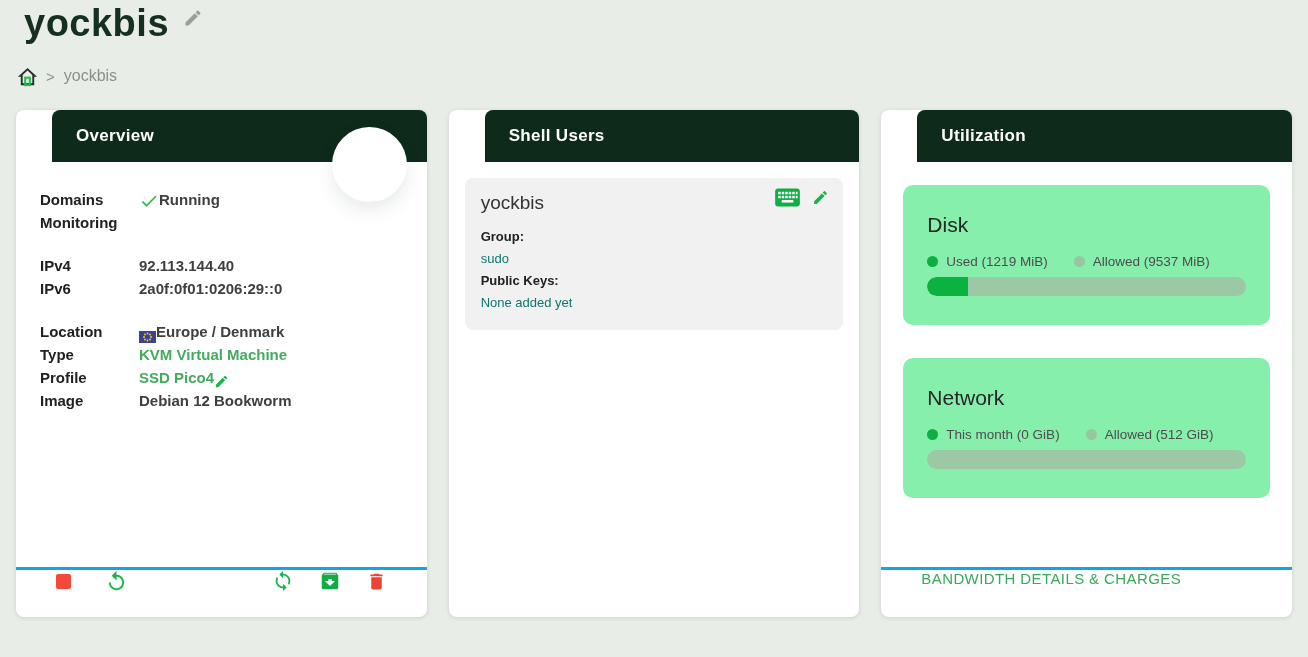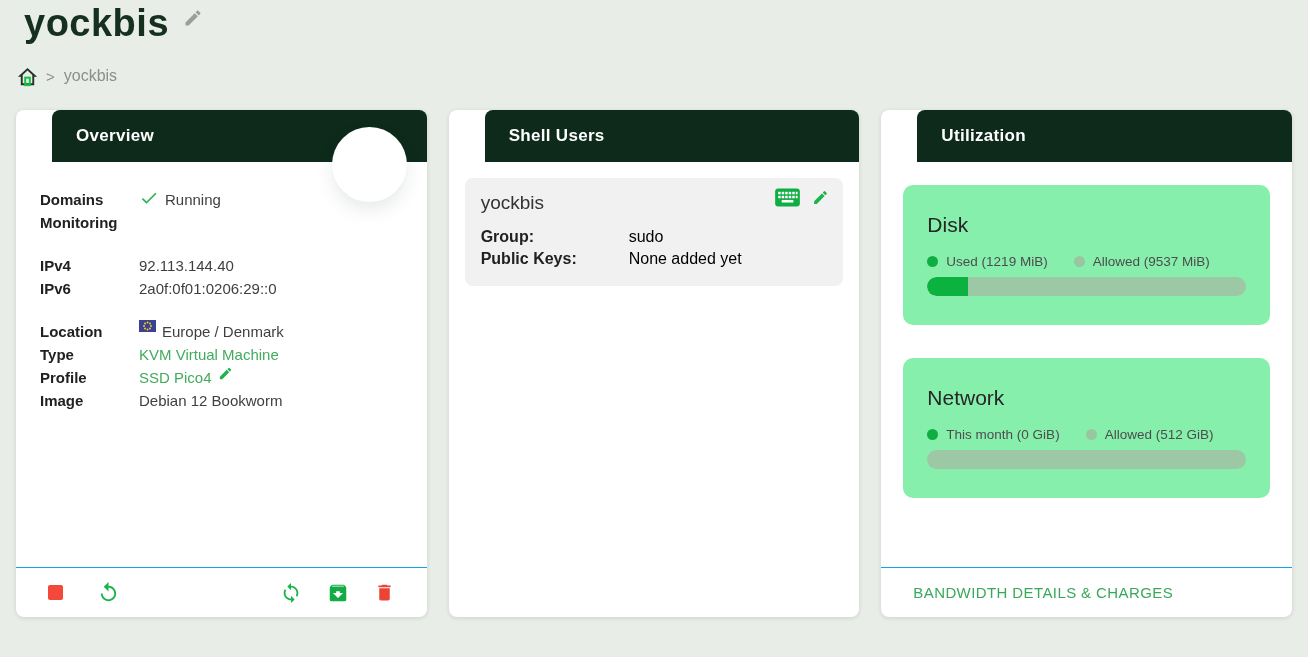--- a/index.html
+++ b/index.html
@@ -38,46 +38,46 @@
 
   
   .os-circle {
     position:absolute; top:17px; left:316px; width:75px; height:75px;
     background:#ffffff; border-radius:50%; z-index:3;
     box-shadow:0 8px 18px rgba(30,60,45,.10);
   }
   .ov-body { padding:26px 24px 0 24px; font-size:15px; }
   .ov-row { display:flex; align-items:center; min-height:23px; line-height:23px; }
   .ov-label { width:99px; flex-shrink:0; font-weight:700; color:#212121; }
-  .ov-value { color:#3f3f3f; display:flex; align-items:flex-start; gap:6px; }
+  .ov-value { color:#3f3f3f; display:flex; align-items:flex-end; gap:0;font-weight:bold; }
   .ov-spacer { height:20px; }
   a.green-link { color:#43ab5e; text-decoration:none; cursor:pointer; }
   .icon-inline { display:inline-flex; align-items:center; }
   .edit-btn, .link-btn { background:none; border:none; cursor:pointer; display:inline-flex; align-items:center; padding:0; }
 
   .card-footer {
-    border-top:1px solid #0ea5e9; height:50px; flex-shrink:0;
-    display:flex; align-items:center; padding:0 32px; border-radius:0 0 8px 8px;
+    border-top:3px solid #0ea5e9; height:50px; flex-shrink:0;
+    display:flex; align-items:flex-start; padding:0 40px; border-radius:0 0 8px 8px;
   }
   .toolbar-left { display:flex; align-items:center; gap:34px; }
   .toolbar-right { margin-left:auto; display:flex; align-items:center; gap:25px; }
   .tool-btn { background:none; border:none; cursor:pointer; display:flex; align-items:center; padding:0; }
   .stop-square { width:15px; height:15px; background:#f4483b; border-radius:2px; }
 
   
   .su-body { padding:16px; }
   .su-card {
     background:#f1f1f1; border-radius:8px; position:relative;
     padding:14px 16px 16px 16px; min-height:100px;
   }
   .su-name { font-size:19px; color:#333333; margin-bottom:12px; }
   .su-icons { position:absolute; top:10px; right:14px; display:flex; align-items:center; gap:12px; }
-  .su-row { display:flex; font-size:16px; line-height:22px; }
+  .su-row { display:flex; font-size:13px; line-height:22px;flex-direction:column; }
   .su-label { width:148px; flex-shrink:0; font-weight:700; color:#212121; }
-  .su-value { color:#000000; }
+  .su-value { color:#0f766e; }
 
   
   .ut-body { padding:23px 22px 0 22px; display:flex; flex-direction:column; }
   .ut-card {
     background:#86efac; border-radius:10px; height:140px;
     padding:28px 24px 0 24px;
   }
   .ut-card + .ut-card { margin-top:33px; }
   .ut-title { font-size:21px; font-weight:500; color:#262626; }
   .ut-legend { display:flex; align-items:center; gap:26px; margin-top:17px; }

